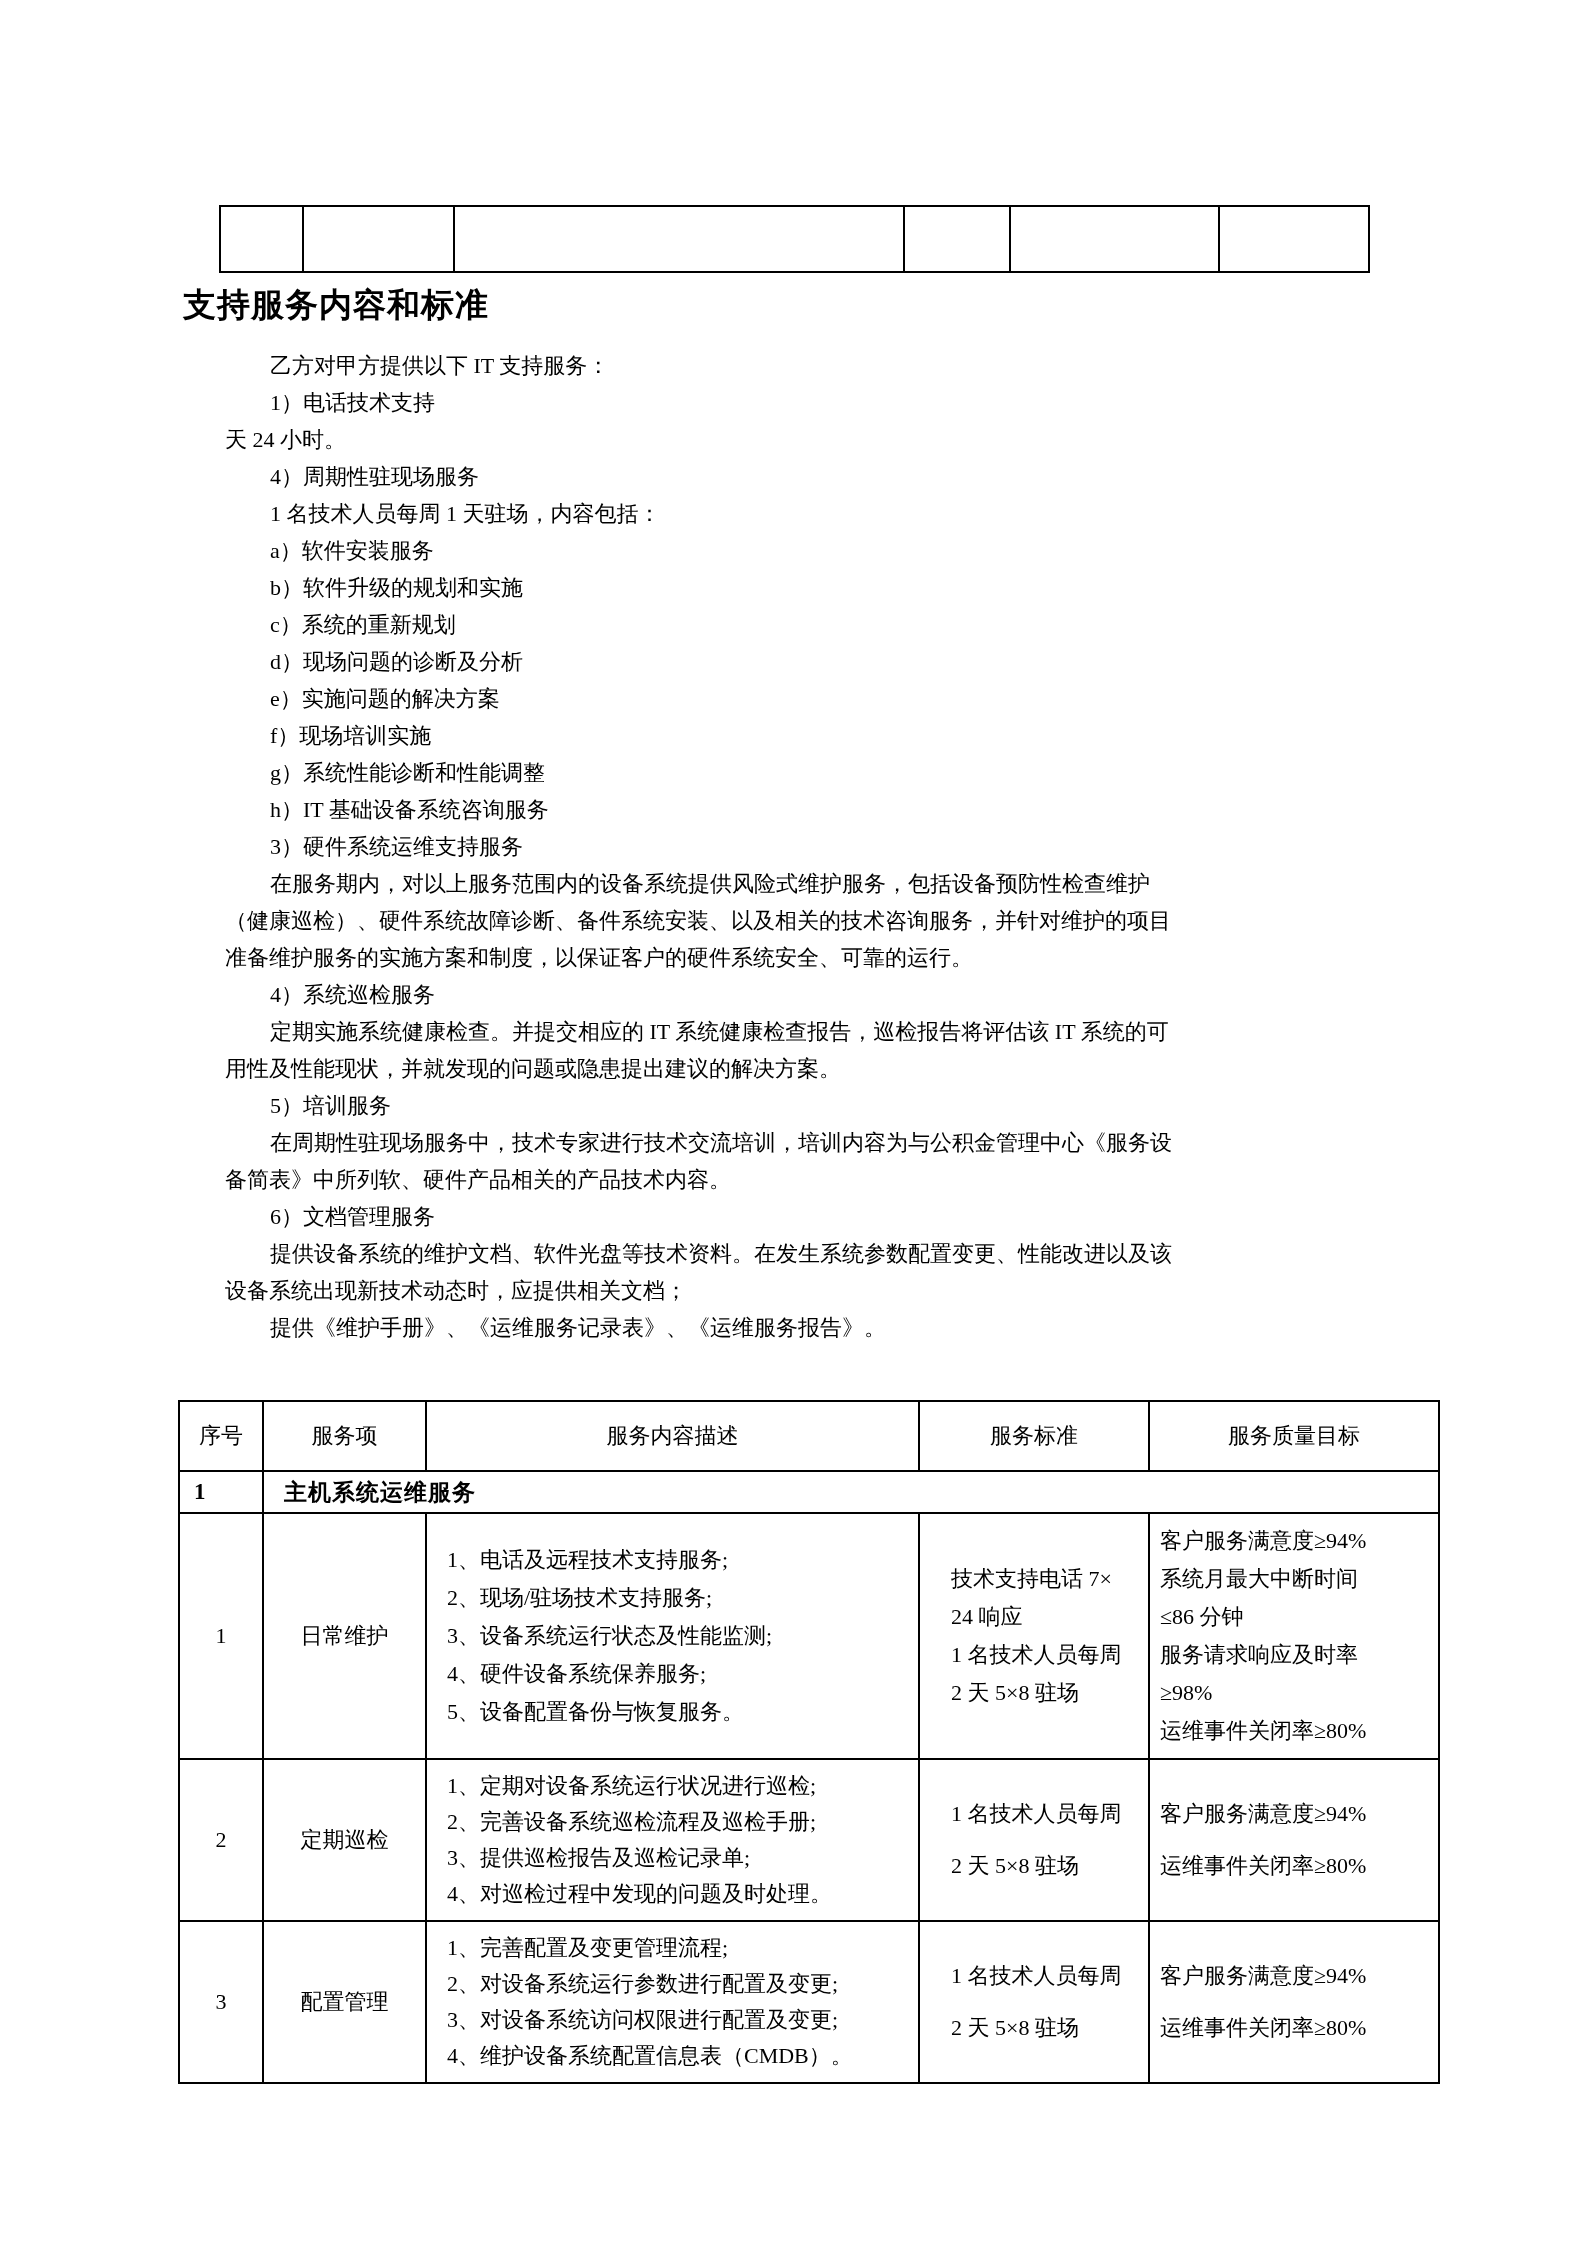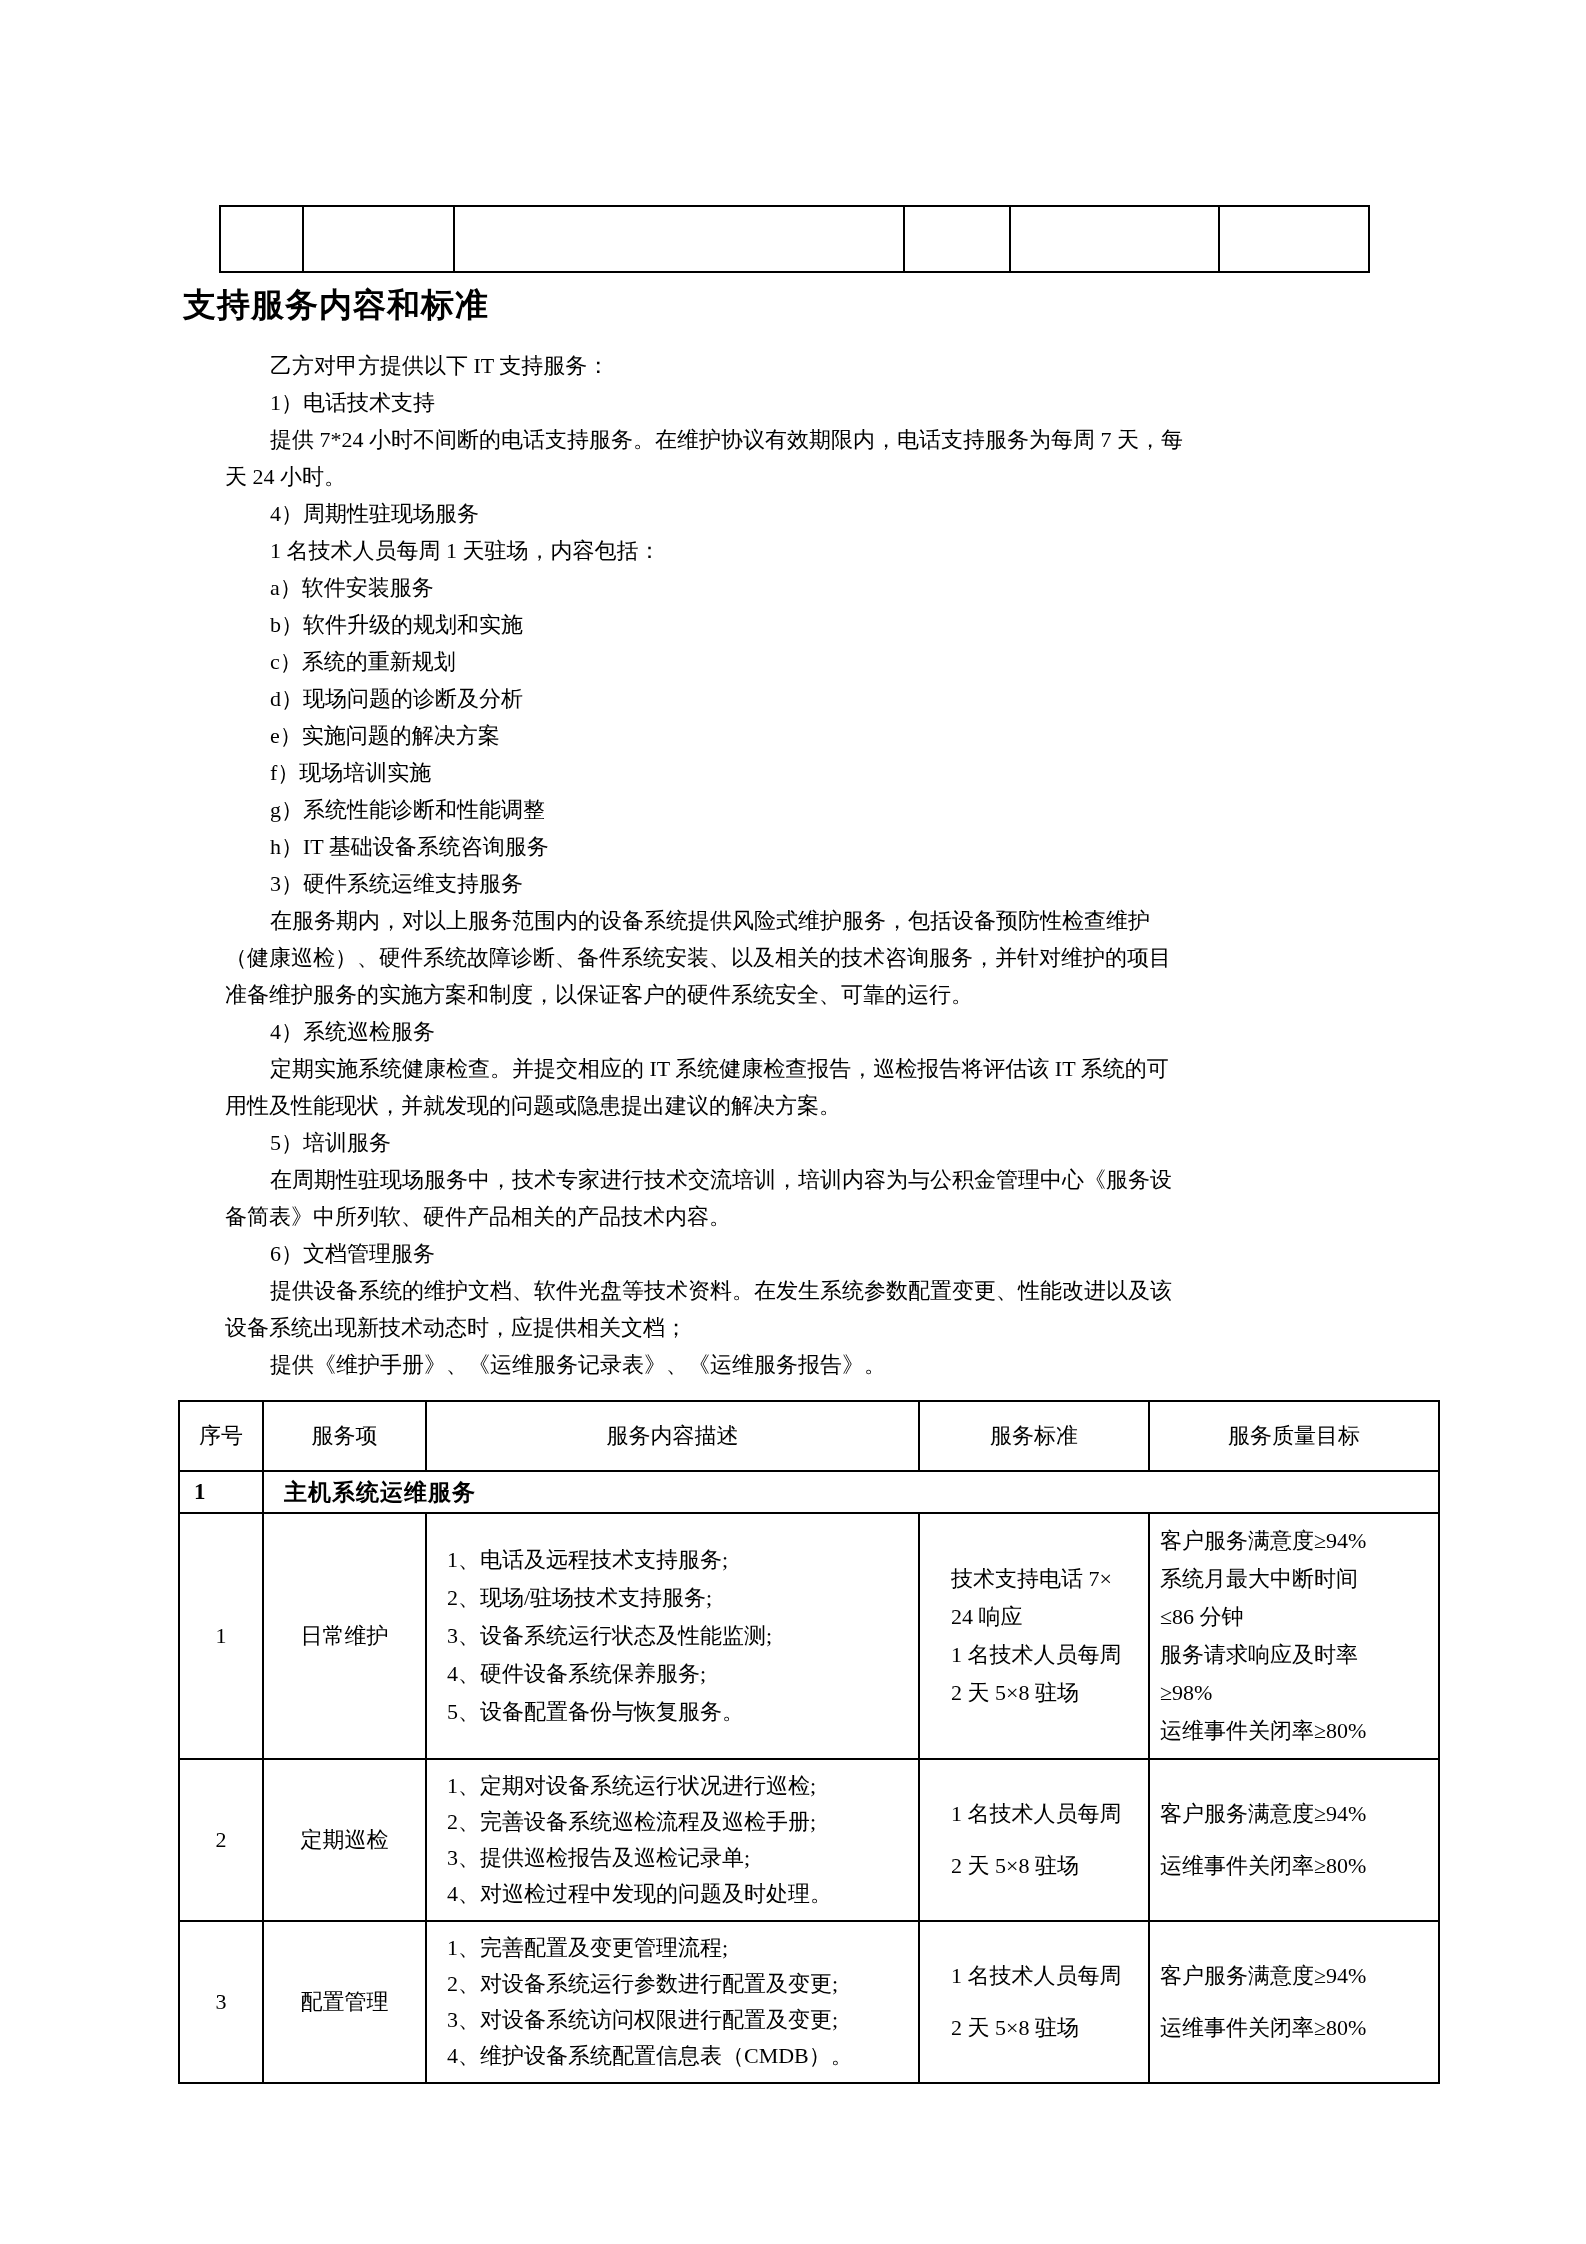--- a/index.html
+++ b/index.html
@@ -69,21 +69,20 @@
       <td></td>
     </tr>
   </tbody>
     </table>
 
   <div class="heading">支持服务内容和标准</div>
 
   <div class="bodytext">
     <div class="pline indent">乙方对甲方提供以下 IT 支持服务：</div>
     <div class="pline indent">1）电话技术支持</div>
-    <div class="pline indent">提供 7*24 小时不间断的电话支持服务。在维护协议有效期限内，电话支持服务为每周 7 天，每</div>
     <div class="pline">天 24 小时。</div>
     <div class="pline indent">4）周期性驻现场服务</div>
     <div class="pline indent">1 名技术人员每周 1 天驻场，内容包括：</div>
     <div class="pline indent">a）软件安装服务</div>
     <div class="pline indent">b）软件升级的规划和实施</div>
     <div class="pline indent">c）系统的重新规划</div>
     <div class="pline indent">d）现场问题的诊断及分析</div>
     <div class="pline indent">e）实施问题的解决方案</div>
     <div class="pline indent">f）现场培训实施</div>
     <div class="pline indent">g）系统性能诊断和性能调整</div>

